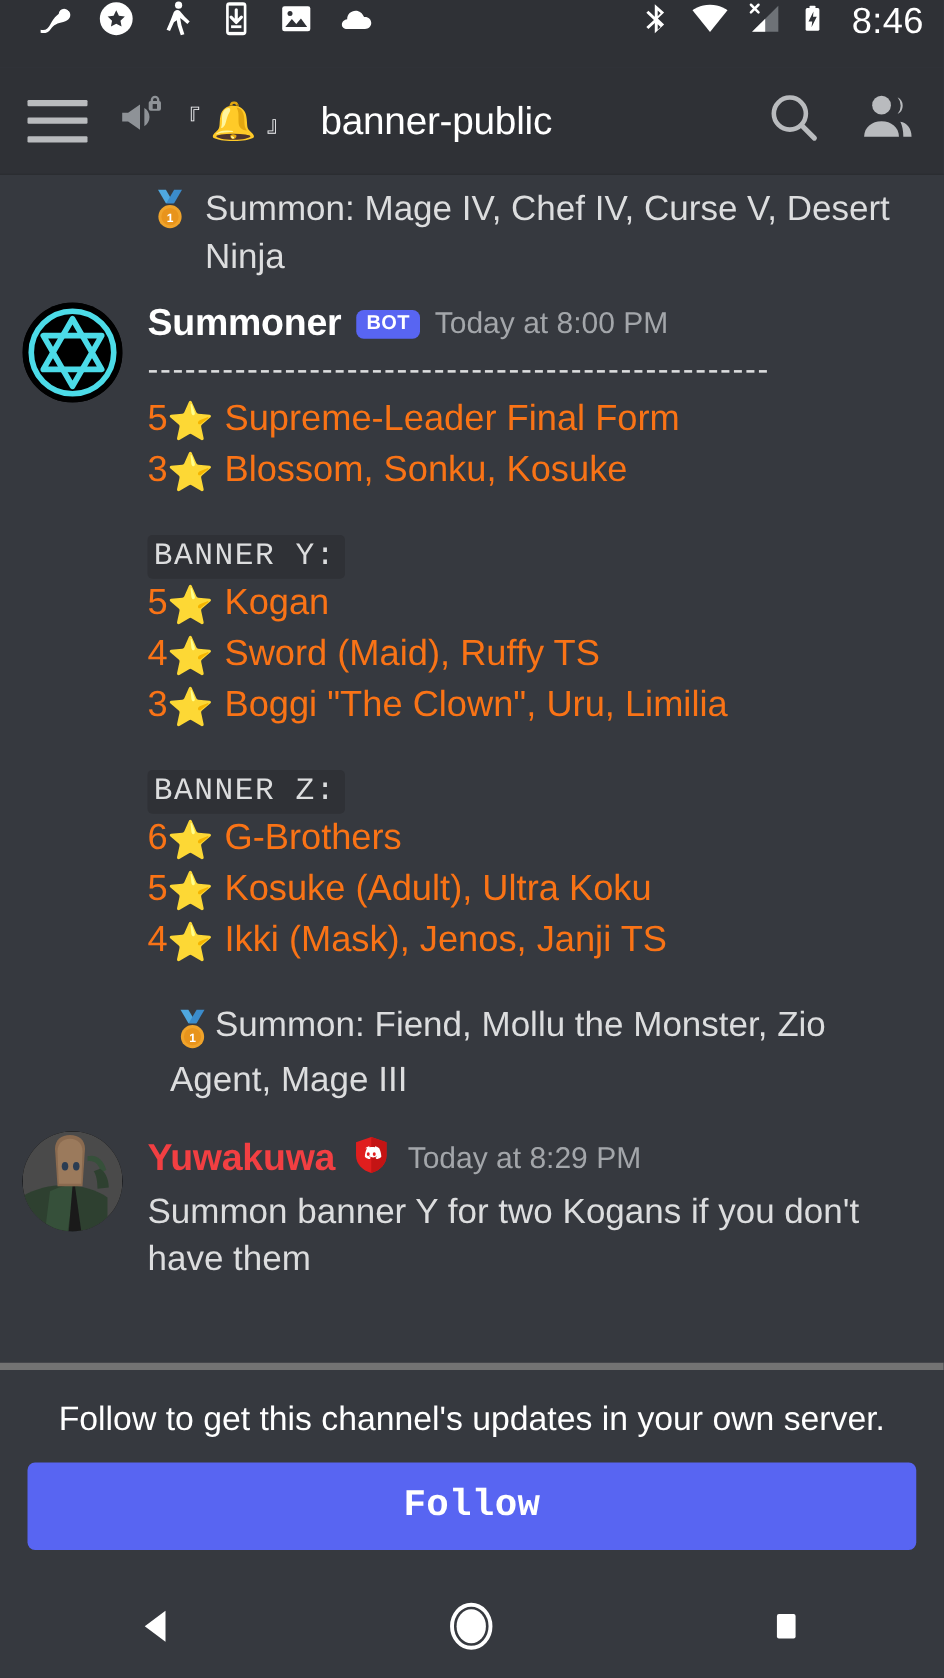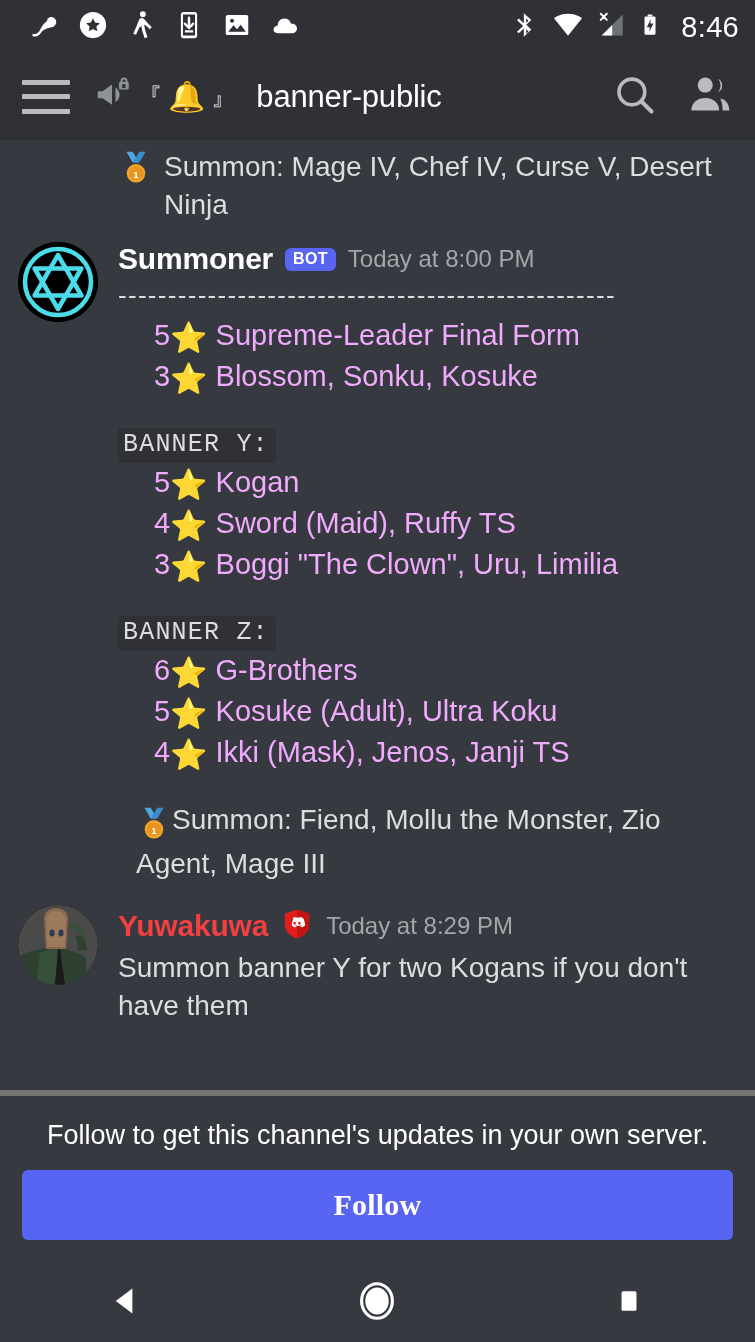--- a/index.html
+++ b/index.html
@@ -7,21 +7,21 @@
     width:755px; height:1342px;
     background:#36393f;
     font-family:"Liberation Sans", sans-serif;
     overflow:hidden;
   }
   #app { position:relative; width:755px; height:1342px; display:flex; flex-direction:column; }
 
   
   .statusbar {
     height:54px; background:#2f3136;
-    display:flex; align-items:center; justify-content:space-between;
+    display:flex; align-items:flex-start; justify-content:space-between;
     padding:0 16px 0 30px; flex:0 0 auto;
   }
   .sb-left, .sb-right { display:flex; align-items:center; }
   .sb-left { gap:18px; }
   .sb-right { gap:13px; }
   .sb-icon { display:block; }
   .sb-clock {
     color:#ffffff; font-size:29px; font-weight:400; letter-spacing:.3px;
     margin-left:6px;
   }
@@ -79,37 +79,37 @@
     color:#dcddde; font-size:26px; letter-spacing:1.3px; line-height:34px;
     white-space:nowrap; overflow:hidden; font-family:"Liberation Sans", sans-serif;
   }
   .banner-block { margin-top:4px; }
   .code-inline {
     display:inline-block; background:#2f3136; color:#dcddde;
     font-family:"Liberation Mono", monospace; font-size:25px;
     padding:2px 7px 3px 5px; border-radius:4px; letter-spacing:1.2px;
     line-height:30px;
   }
-  .banner-line { color:#f0abfc; font-size:29px; line-height:39px; white-space:nowrap;margin-left:36px; }
+  .banner-line { color:#f97316; font-size:29px; line-height:39px; white-space:nowrap; }
   .star { font-size:30px; vertical-align:-3px; }
   .gap { height:26px; }
   .medal-line {
     color:#dcddde; font-size:28px; line-height:39px; padding-left:18px;
   }
 
   
   .followbar {
     flex:0 0 auto; background:#36393f; border-top:6px solid #737373;
     padding:22px 22px 20px 22px; text-align:center;
   }
   .follow-text { color:#ffffff; font-size:27px; line-height:34px; margin-bottom:18px; }
   .follow-btn {
     display:block; width:100%; background:#5865f2; color:#ffffff;
     border:none; border-radius:6px; padding:18px 0;
-    font-size:30px; font-weight:700; font-family:Liberation Serif, serif;
+    font-size:30px; font-weight:700; font-family:Liberation Mono, monospace;
     cursor:pointer; letter-spacing:.2px;
   }
 
   
   .navbar {
     flex:0 0 auto; height:82px; background:#36393f;
     display:flex; align-items:center; justify-content:space-around;
   }
   .nav-btn { cursor:pointer; display:flex; align-items:center; justify-content:center;
     width:120px; height:82px; }

